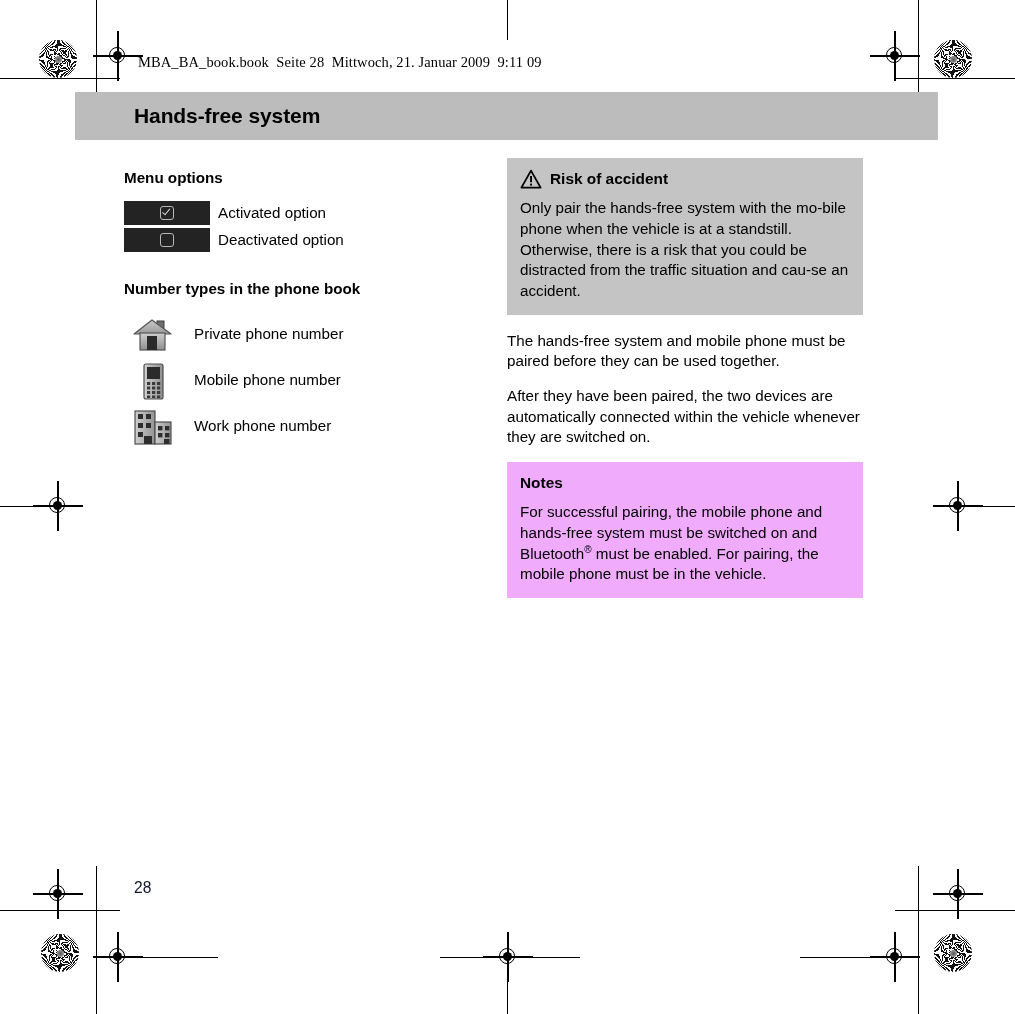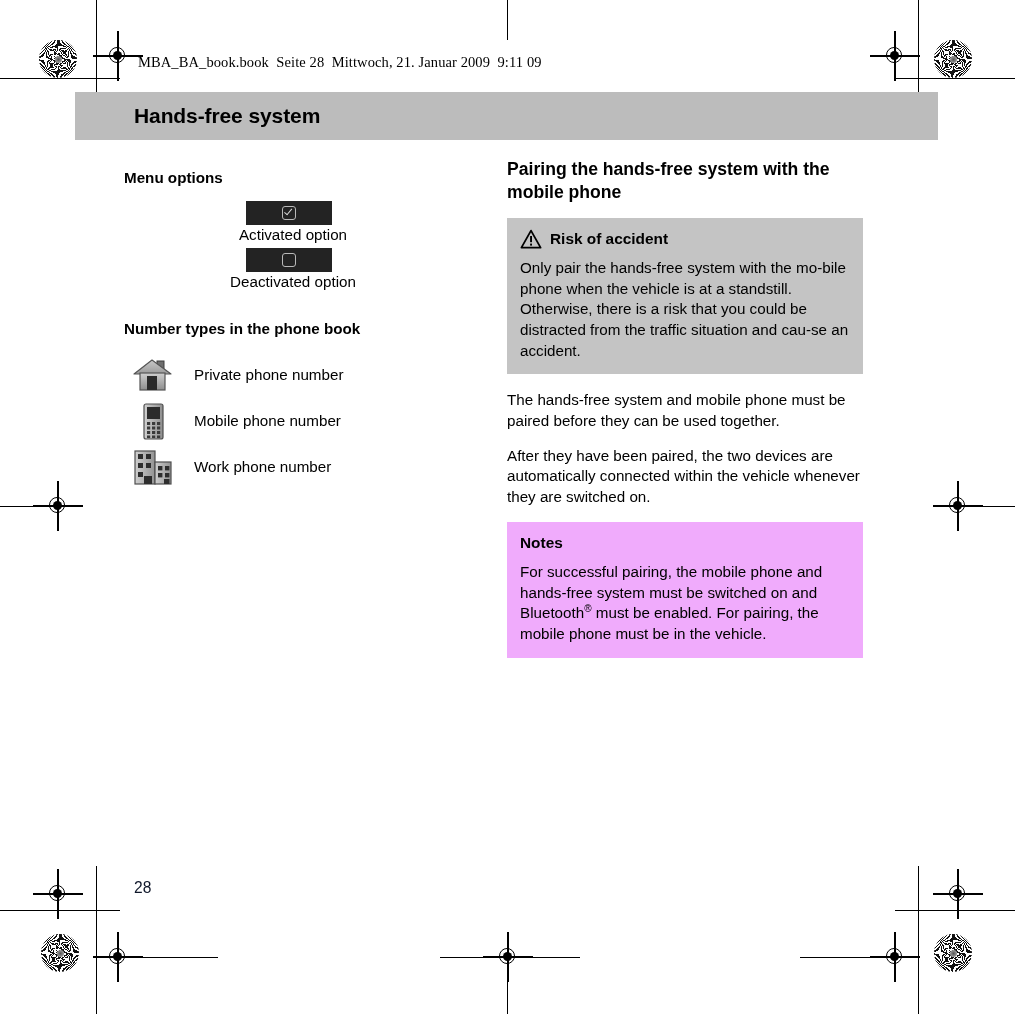--- a/index.html
+++ b/index.html
@@ -115,21 +115,20 @@
   .subhead.big {
     font-size: 17.6px;
     margin-bottom: 14px;
   }
 
   
   .opt-row {
     display: flex;
     align-items: center;
     margin-bottom: 3px;
-    flex-direction: column;
   }
   .opt-chip {
     width: 86px;
     height: 24px;
     background: #232323;
     display: flex;
     align-items: center;
     justify-content: center;
     flex: none;
   }
@@ -411,21 +410,20 @@
           </svg>
         </span>
         <span class="icon-label">Work phone number</span>
       </div>
 
     </div>
   </div>
 
   <div class="col" style="left:507px; top:158px; width:356px;">
 
-    <div class="subhead big">Pairing the hands-free system with the mobile phone</div>
 
     <div class="box warn">
       <div class="box-head">
         <span class="warn-icon">
           <svg width="22" height="20" viewBox="0 0 22 20" aria-hidden="true">
             <path d="M11 1.6 L20.6 18.6 L1.4 18.6 Z" fill="none" stroke="#000" stroke-width="1.8" stroke-linejoin="round"></path>
             <rect x="10.1" y="7" width="1.9" height="6.2" fill="#000"></rect>
             <rect x="10.1" y="14.6" width="1.9" height="2" fill="#000"></rect>
           </svg>
         </span>

